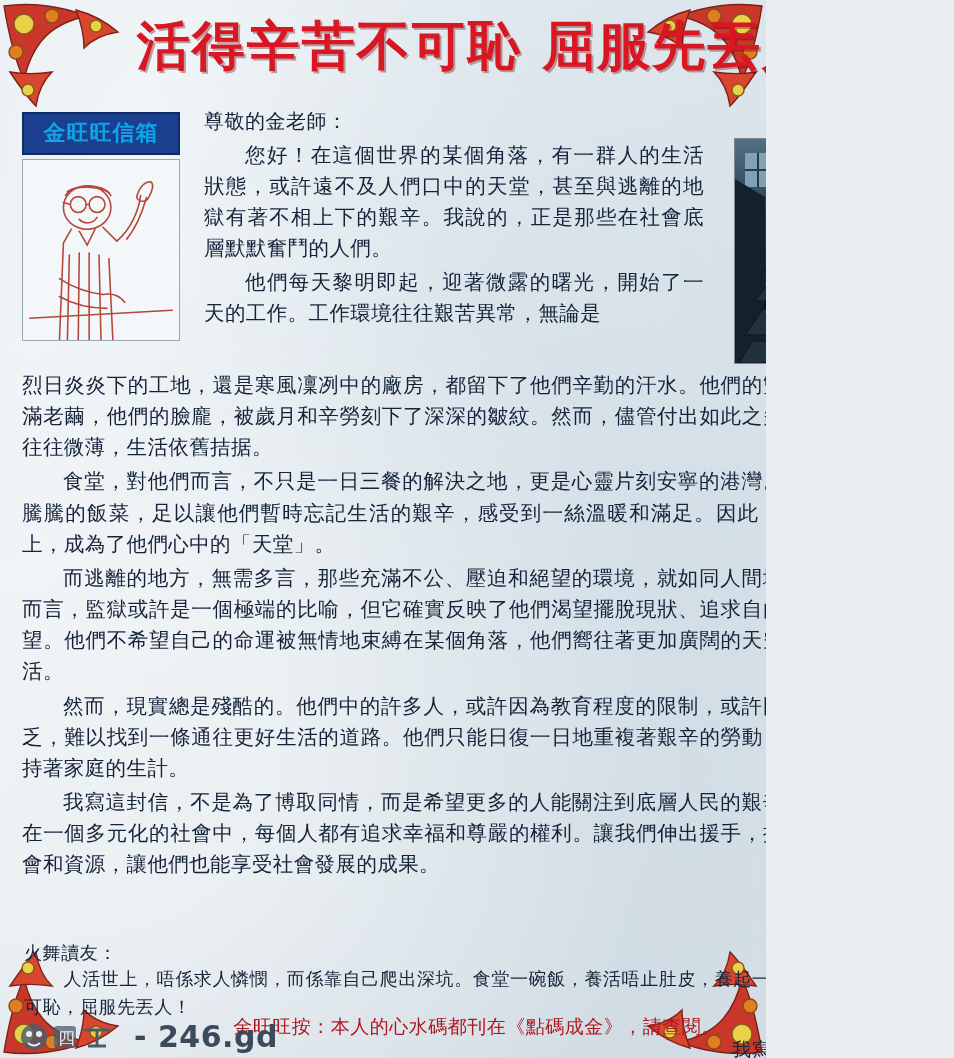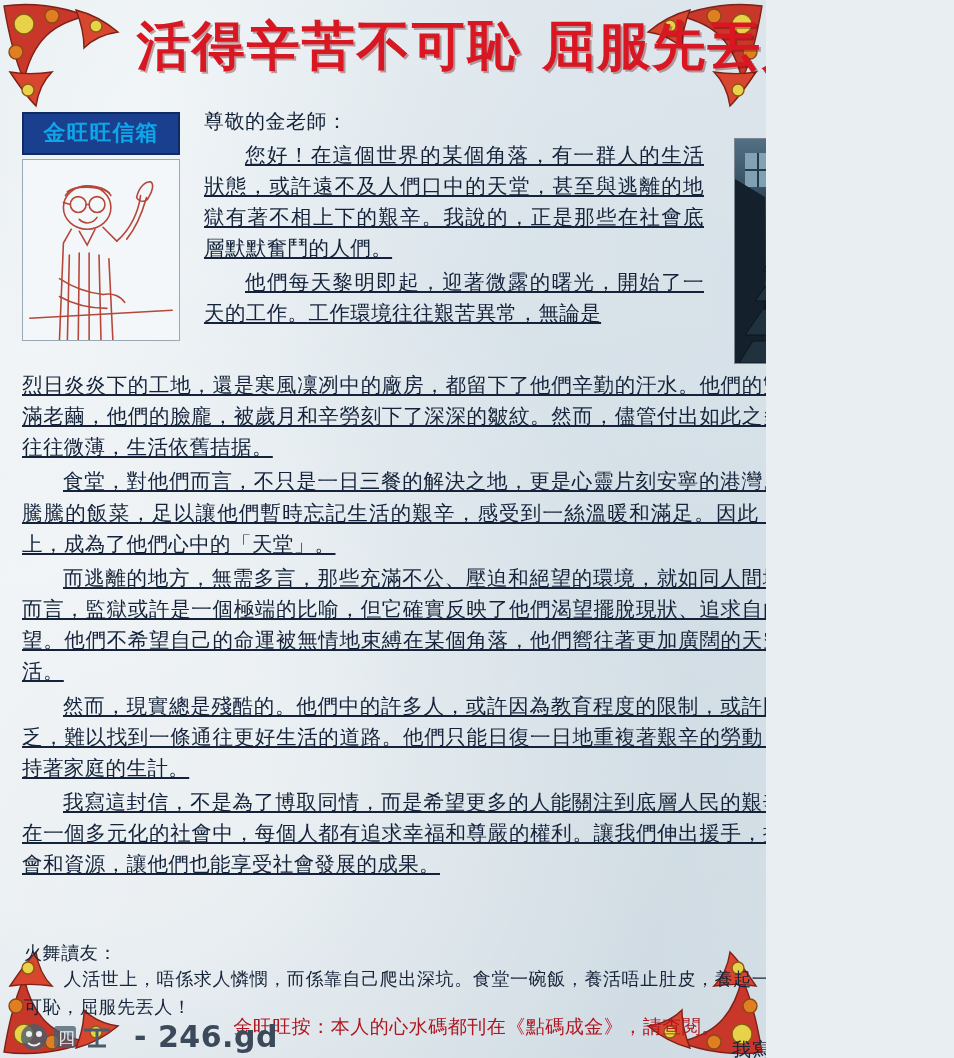--- a/index.html
+++ b/index.html
@@ -121,21 +121,20 @@
     top: 0px;
     font-size: 20px;
     letter-spacing: 0.5px;
   }
   .para {
     font-size: 20.5px;
     line-height: 1.52;
     letter-spacing: 0.4px;
     text-align: justify;
     margin: 0;
-    text-decoration: underline;
   }
   .col-narrow {
     position: absolute;
     left: 182px;
     top: 32px;
     width: 500px;
   }
   .col-narrow .para { margin-bottom: 2px; }
   .indent { text-indent: 2em; }
 

